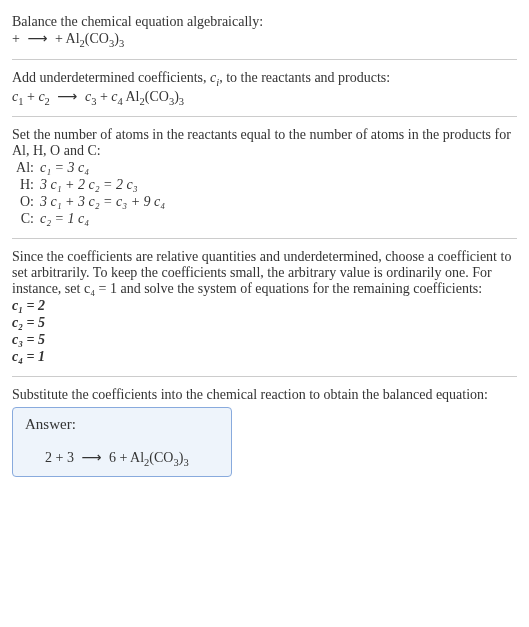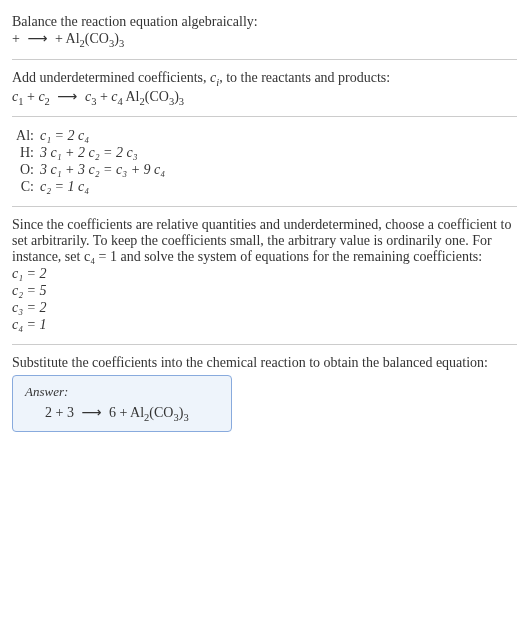--- a/index.html
+++ b/index.html
@@ -38,46 +38,46 @@
     .label-col {
       width: 28px;
       text-align: right;
       padding-right: 6px;
     }
     .eq-col {
       flex: 1;
     }
     .coef-row {
       margin: 1px 0;
+      font-weight: bold;
     }
     .answer-box {
       border: 1px solid #88aadd;
       background: #eef4fb;
       border-radius: 4px;
       padding: 8px 12px;
       margin-top: 4px;
       width: 220px;
     }
     .answer-label {
-      font-size: 13px;
-      margin-bottom: 4px;
-      font-style: italic;
+      font-size: 15px;
+      margin-bottom: 16px;
     }
     .answer-eq {
       padding-left: 20px;
     }
     .arrow {
       padding: 0 4px;
     }
   </style>
 </head>
 <body>
 
 <div class="section">
-  <div>Balance the reaction equation algebraically:</div>
+  <div>Balance the chemical equation algebraically:</div>
   <div>
     <span> + </span>
     <span class="arrow">⟶</span>
     <span> + </span>
     <span>Al</span><span class="sub">2</span><span>(CO</span><span class="sub">3</span><span>)</span><span class="sub">3</span>
   </div>
 </div>
 
 <hr class="divider">
 
@@ -93,23 +93,24 @@
     <span class="ital">c</span><span class="sub">3</span>
     <span> + </span>
     <span class="ital">c</span><span class="sub">4</span>
     <span> Al</span><span class="sub">2</span><span>(CO</span><span class="sub">3</span><span>)</span><span class="sub">3</span>
   </div>
 </div>
 
 <hr class="divider">
 
 <div class="section">
+  <div>Set the number of atoms in the reactants equal to the number of atoms in the products for Al, H, O and C:</div>
   <div class="row">
     <div class="label-col">Al:</div>
-    <div class="eq-col ital">c₁ = 2 c₄</div>
+    <div class="eq-col ital">c₁ = 3 c₄</div>
   </div>
   <div class="row">
     <div class="label-col">H:</div>
     <div class="eq-col ital">3 c₁ + 2 c₂ = 2 c₃</div>
   </div>
   <div class="row">
     <div class="label-col">O:</div>
     <div class="eq-col ital">3 c₁ + 3 c₂ = c₃ + 9 c₄</div>
   </div>
   <div class="row">
@@ -117,21 +118,21 @@
     <div class="eq-col ital">c₂ = 1 c₄</div>
   </div>
 </div>
 
 <hr class="divider">
 
 <div class="section">
   <div>Since the coefficients are relative quantities and underdetermined, choose a coefficient to set arbitrarily. To keep the coefficients small, the arbitrary value is ordinarily one. For instance, set c₄ = 1 and solve the system of equations for the remaining coefficients:</div>
   <div class="coef-row ital">c₁ = 2</div>
   <div class="coef-row ital">c₂ = 5</div>
-  <div class="coef-row ital">c₃ = 2</div>
+  <div class="coef-row ital">c₃ = 5</div>
   <div class="coef-row ital">c₄ = 1</div>
 </div>
 
 <hr class="divider">
 
 <div class="section">
   <div>Substitute the coefficients into the chemical reaction to obtain the balanced equation:</div>
   <div class="answer-box">
     <div class="answer-label">Answer:</div>
     <div class="answer-eq">

